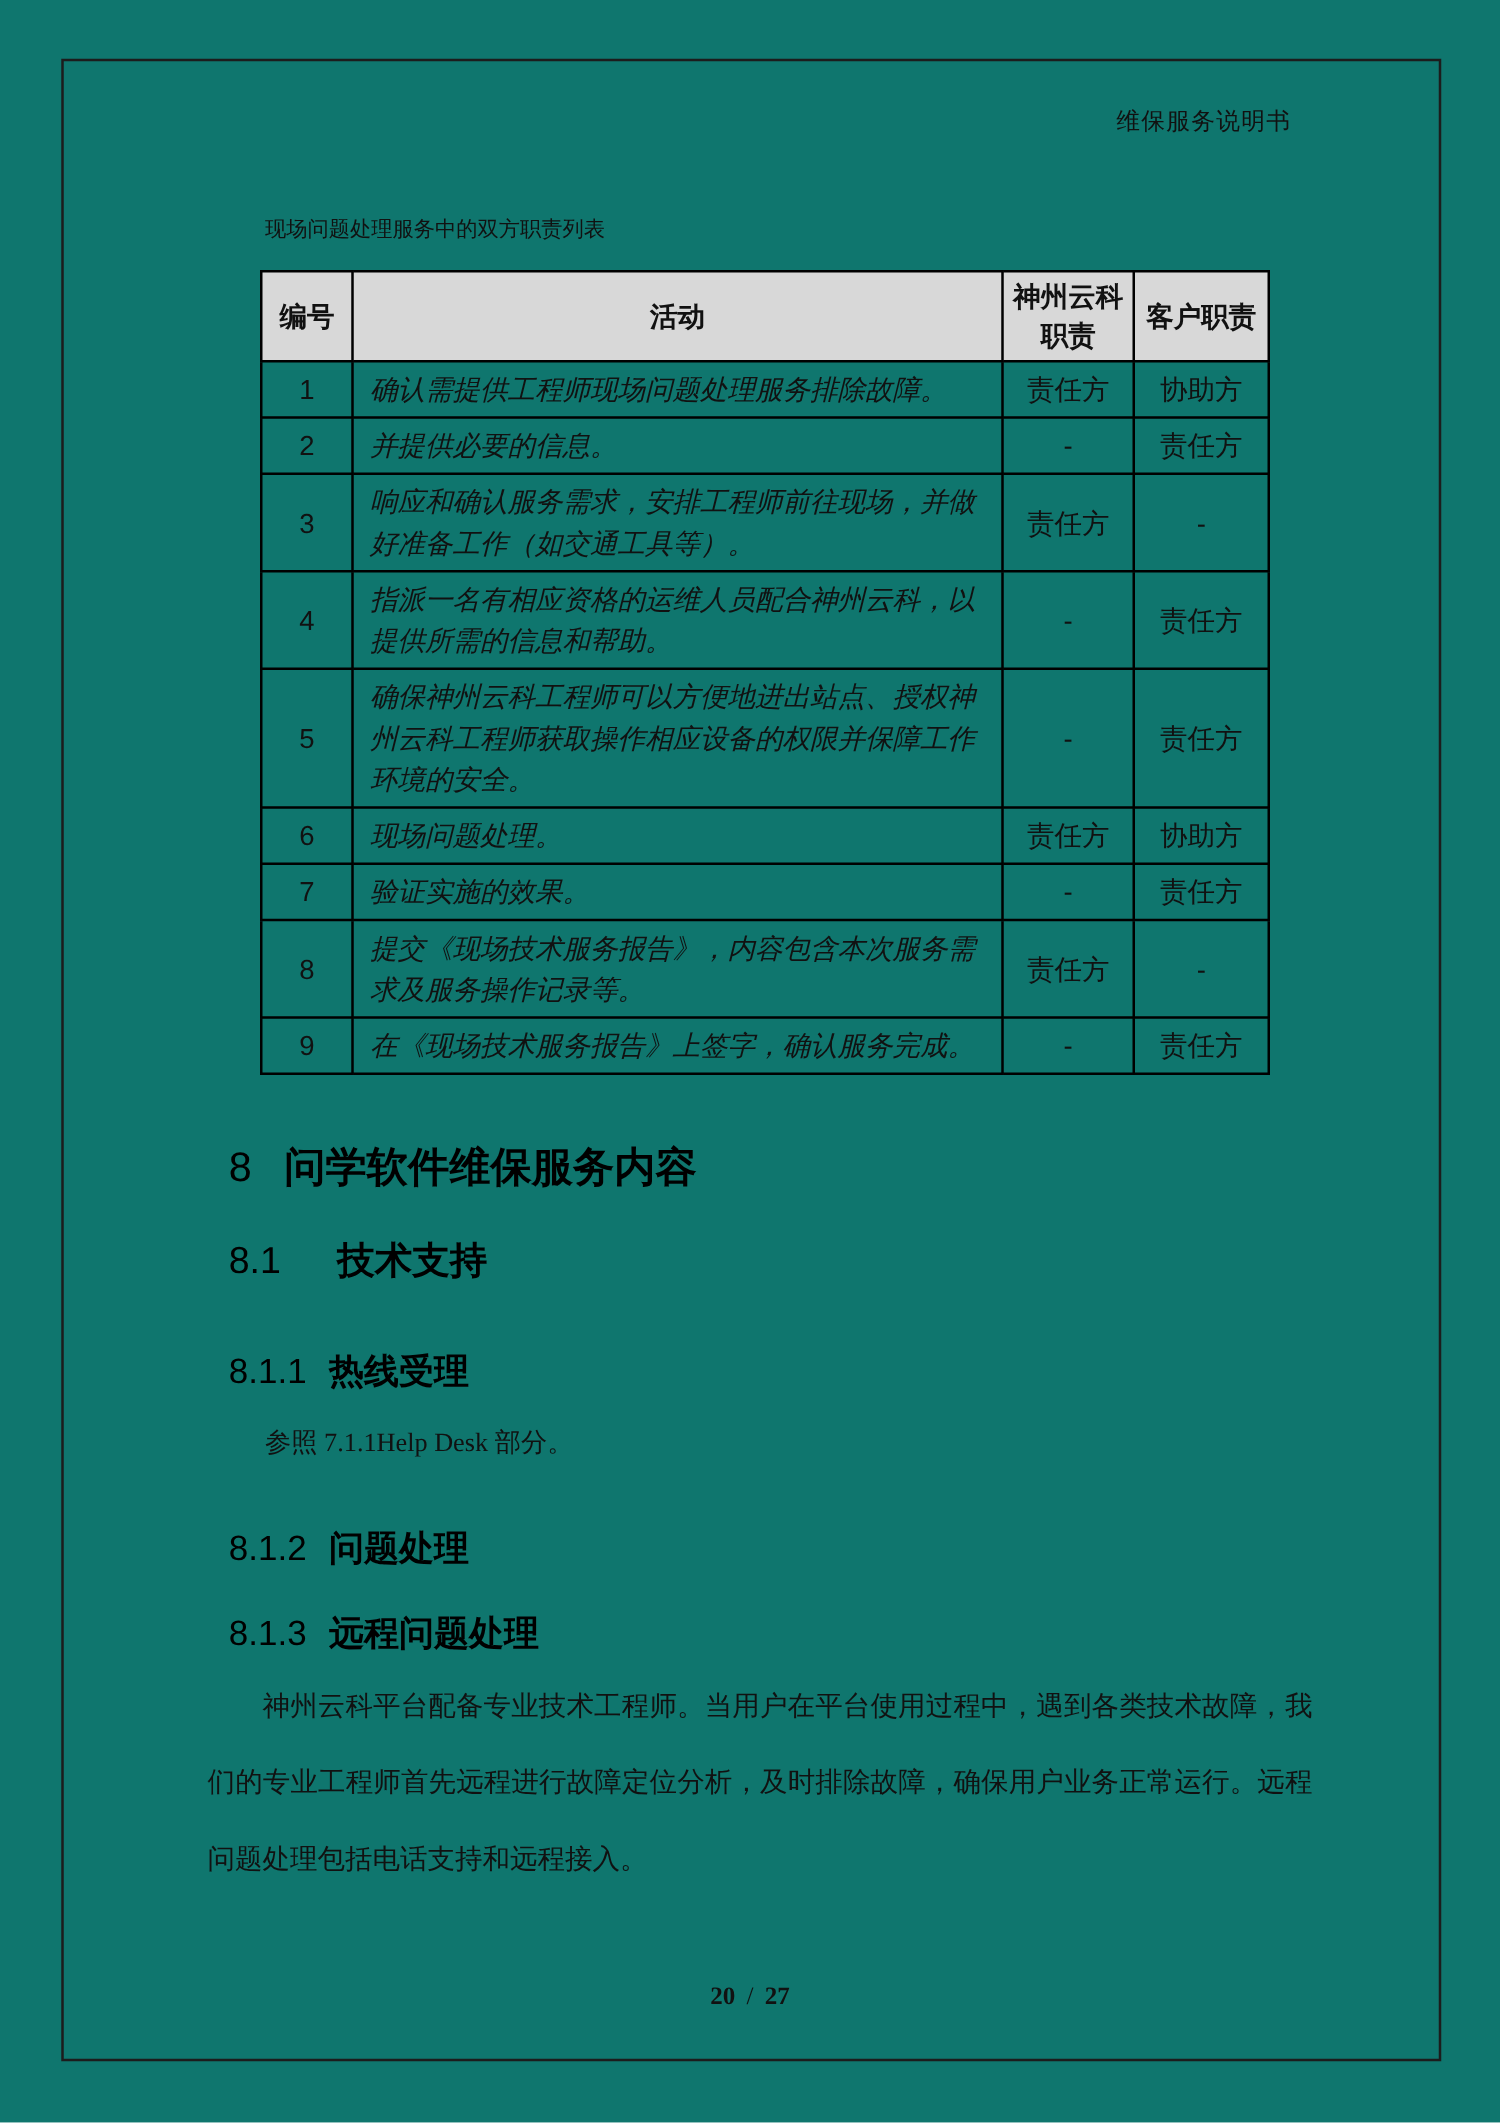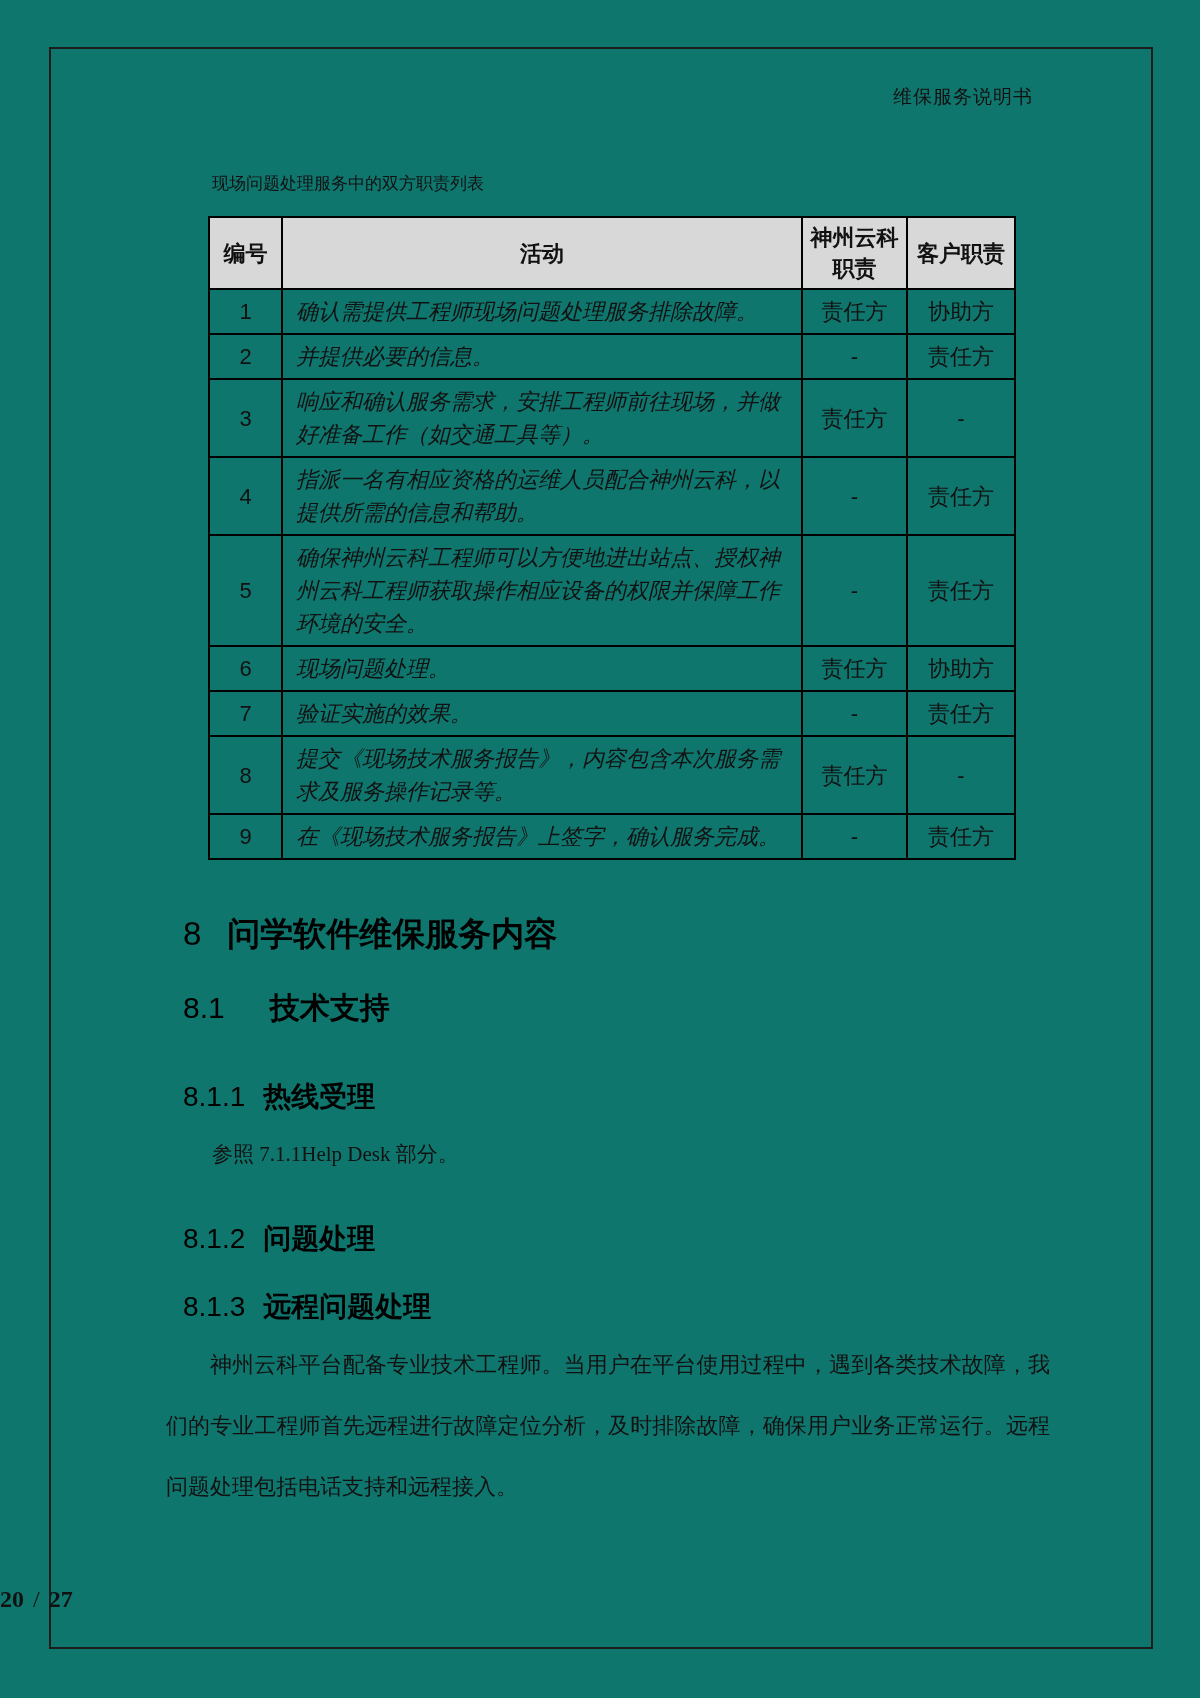--- a/index.html
+++ b/index.html
@@ -98,22 +98,23 @@
     line-height:61px;
     text-indent:44px;
     color:#111;
     text-align:justify;
     word-break:break-all;
   }
   .page-footer {
     position:absolute;
     top:1586px; left:0;
     width:1200px;
+    text-align:center;
     font-family:"Liberation Serif", serif;
-    font-size:24px;
+    font-size:20px;
     color:#111;
   }
   .page-footer .num { font-weight:700; }
   .page-footer .sep { font-weight:400; margin:0 9px; }
 </style>
 </head>
 <body>
 
 <div class="page">
 

